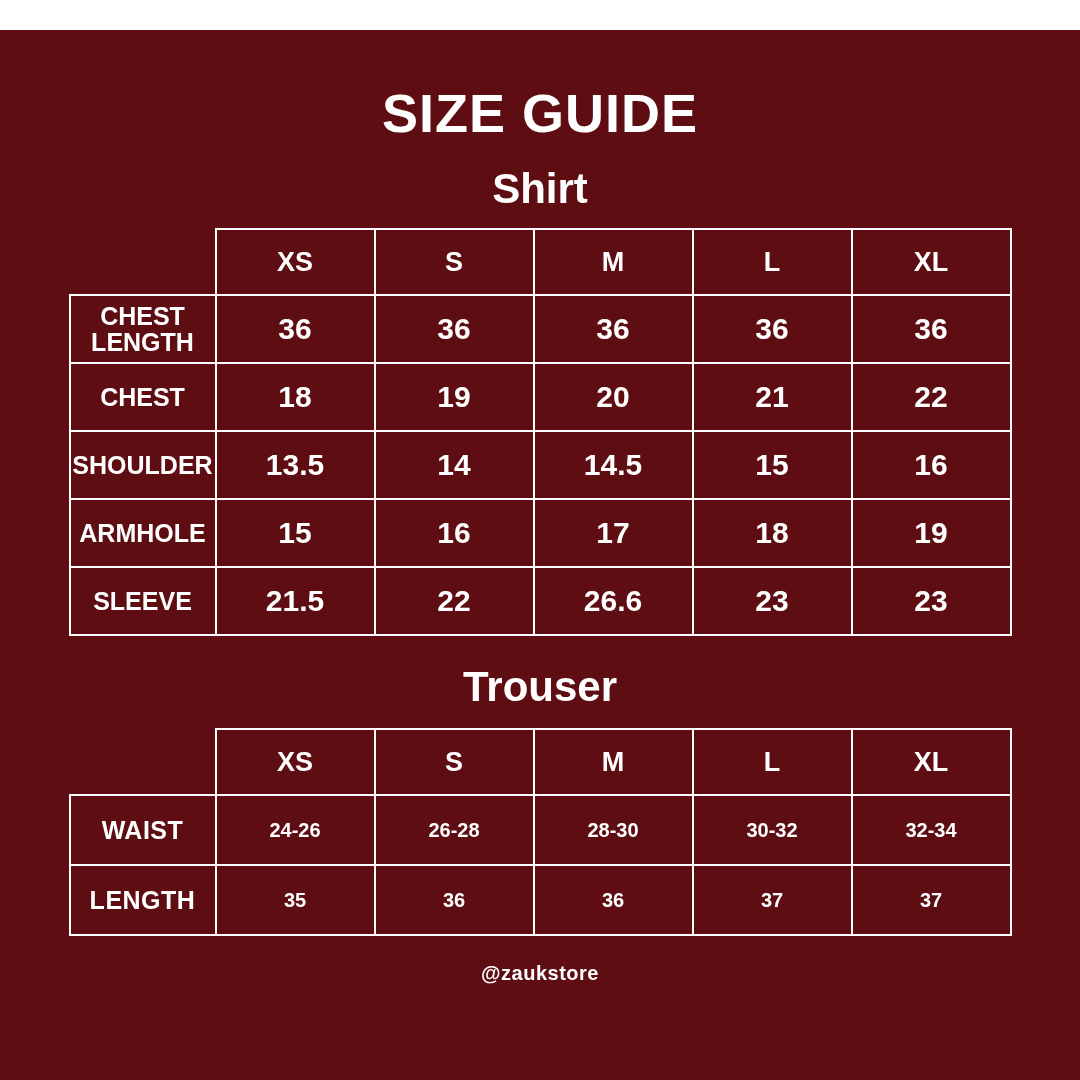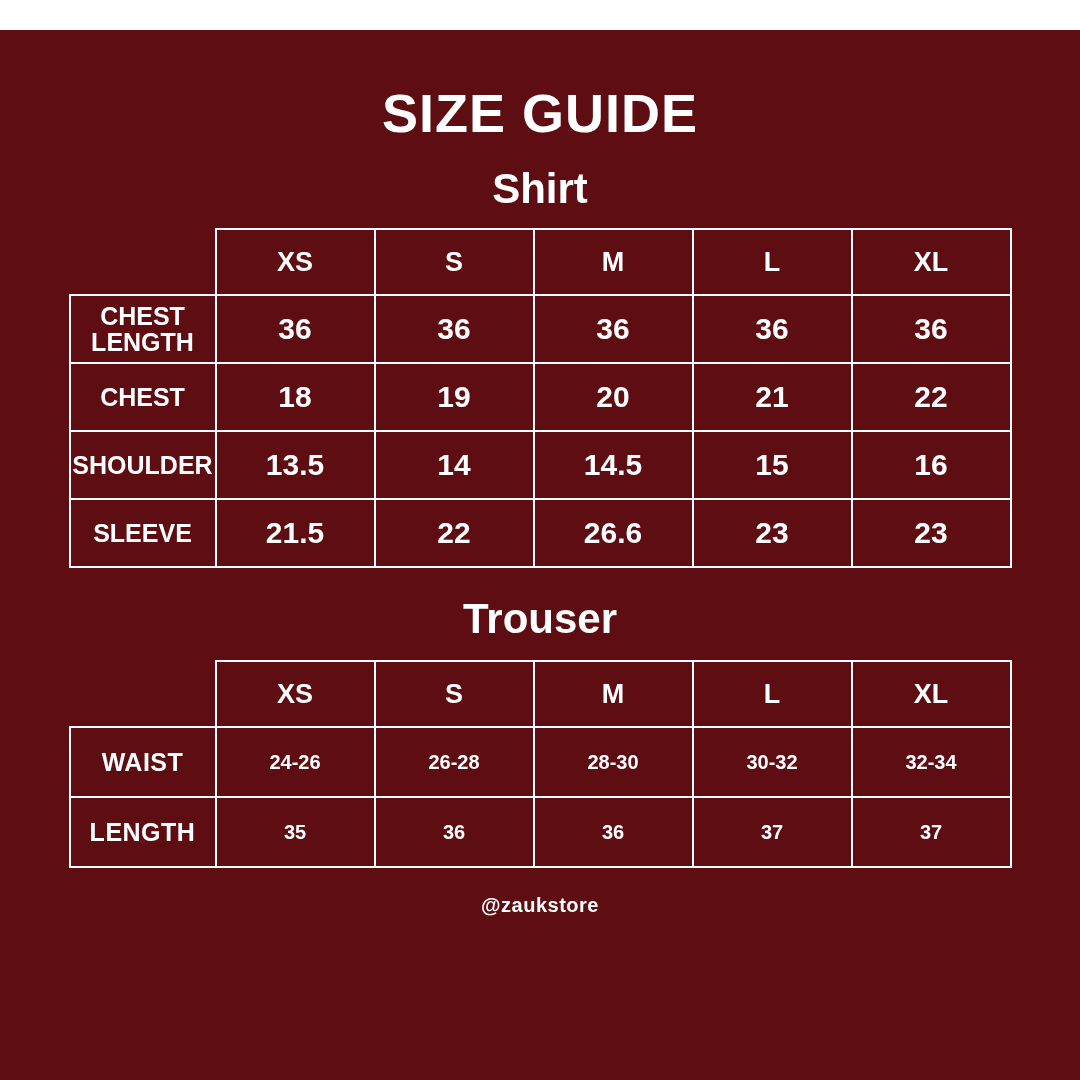--- a/index.html
+++ b/index.html
@@ -148,20 +148,28 @@
       </tr>
       <tr>
         <td class="row-label nowrap">SHOULDER</td>
         <td class="val">13.5</td>
         <td class="val">14</td>
         <td class="val">14.5</td>
         <td class="val">15</td>
         <td class="val">16</td>
       </tr>
       <tr>
+        <td class="row-label nowrap">ARMHOLE</td>
+        <td class="val">15</td>
+        <td class="val">16</td>
+        <td class="val">17</td>
+        <td class="val">18</td>
+        <td class="val">19</td>
+      </tr>
+      <tr>
         <td class="row-label">SLEEVE</td>
         <td class="val">21.5</td>
         <td class="val">22</td>
         <td class="val">26.6</td>
         <td class="val">23</td>
         <td class="val">23</td>
       </tr>
     </tbody>
       </table>
 

